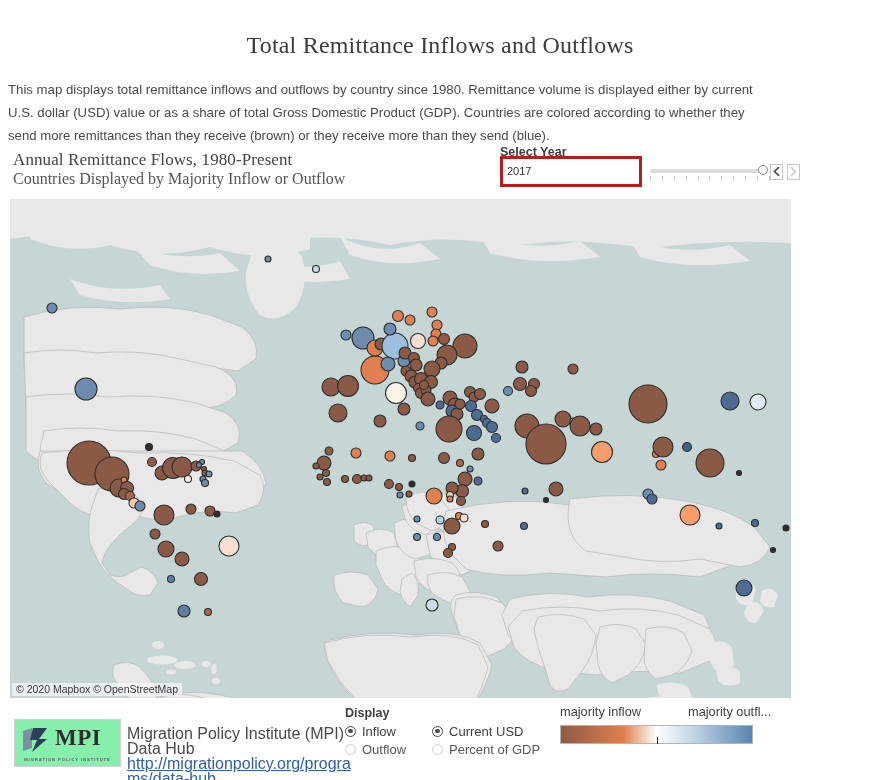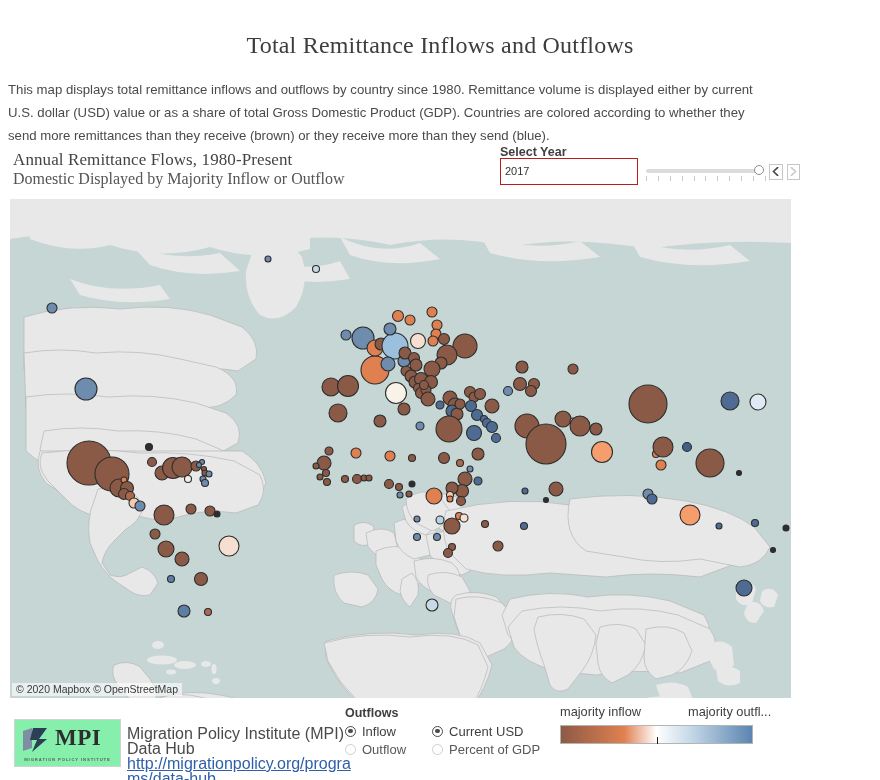--- a/index.html
+++ b/index.html
@@ -31,21 +31,21 @@
     position:absolute;left:13px;top:170px;
     font-family:"Liberation Serif", serif;font-size:16px;font-weight:400;
     color:#555;
   }
 
   
   .year-block{position:absolute;left:500px;top:145px;width:300px;height:42px;}
   .year-label{font-size:12.5px;font-weight:bold;color:#3f3f3f;display:block;margin-bottom:3px;}
   .year-row{display:flex;align-items:center;height:19px;}
   .year-input{
-    width:128px;height:17px;line-height:17px;border:1px solid #b91c1c;background:#fff;
+    width:128px;height:17px;line-height:17px;border:3px solid #b91c1c;background:#fff;
     font-size:11px;color:#333;padding:4px 4px;font-family:"Liberation Sans", sans-serif;
     box-sizing:content-box;
   }
   .slider-wrap{position:relative;width:120px;height:19px;margin-left:8px;}
   .slider-track{position:absolute;left:0;top:7px;width:116px;height:4px;background:#dcdcdc;border-radius:2px;}
   .slider-handle{
     position:absolute;left:108px;top:3px;width:10px;height:10px;border-radius:50%;
     background:#fff;border:1.5px solid #8d8d8d;box-sizing:border-box;
   }
   .slider-ticks{position:absolute;left:0;top:14px;width:120px;height:6px;display:flex;justify-content:space-between;}
@@ -119,21 +119,21 @@
 </style>
 </head>
 <body>
 
 <div class="page">
 
   <h1 class="page-title">Total Remittance Inflows and Outflows</h1>
   <p class="intro">This map displays total remittance inflows and outflows by country since 1980. Remittance volume is displayed either by current U.S. dollar (USD) value or as a share of total Gross Domestic Product (GDP). Countries are colored according to whether they send more remittances than they receive (brown) or they receive more than they send (blue).</p>
 
   <div class="viz-title">Annual Remittance Flows, 1980-Present</div>
-  <div class="viz-subtitle">Domestic Displayed by Majority Inflow or Outflow</div>
+  <div class="viz-subtitle">Countries Displayed by Majority Inflow or Outflow</div>
 
   <div class="year-block">
     <span class="year-label">Select Year</span>
     <div class="year-row">
       <input class="year-input" type="text" readonly="" value="2017" style="">
       <div class="slider-wrap">
         <div class="slider-track"></div>
         <div class="slider-handle"></div>
         <div class="slider-ticks">
           <i></i>
@@ -446,21 +446,21 @@
       <div class="mpi-word">MPI</div>
       <div class="mpi-tag">MIGRATION POLICY INSTITUTE</div>
     </div>
   </div>
   <div class="credit">
     <div>Migration Policy Institute (MPI) Data Hub</div>
     <a href="#">http://migrationpolicy.org/programs/data-hub</a>
   </div>
 
   <div class="display-block">
-    <div class="display-head">Outflows</div>
+    <div class="display-head">Display</div>
     <div class="radio-cols">
       <div class="radio-col">
         <label class="radio-row">
           <span class="radio on"></span>
           <span class="radio-txt">Inflow</span>
         </label>
         <label class="radio-row">
           <span class="radio off"></span>
           <span class="radio-txt dim">Outflow</span>
         </label>

